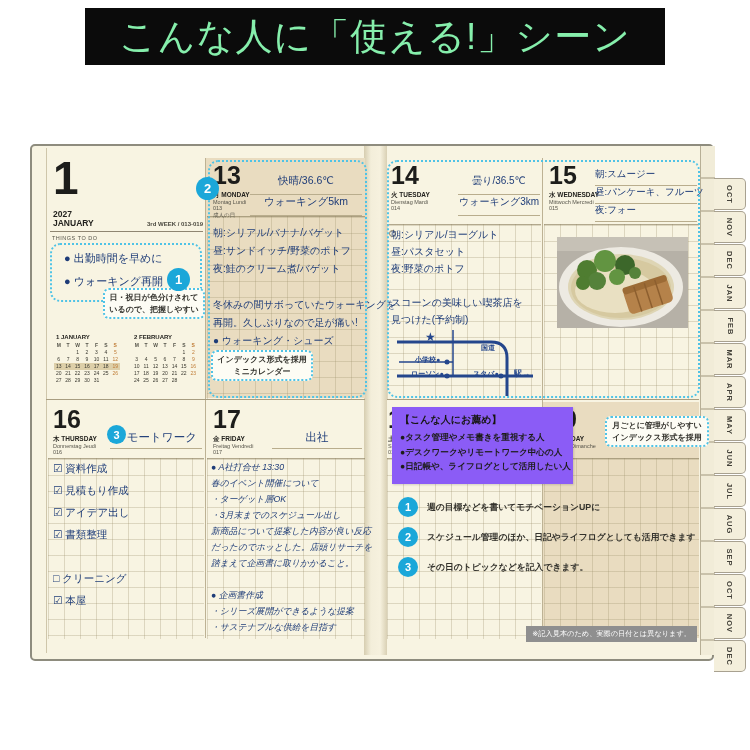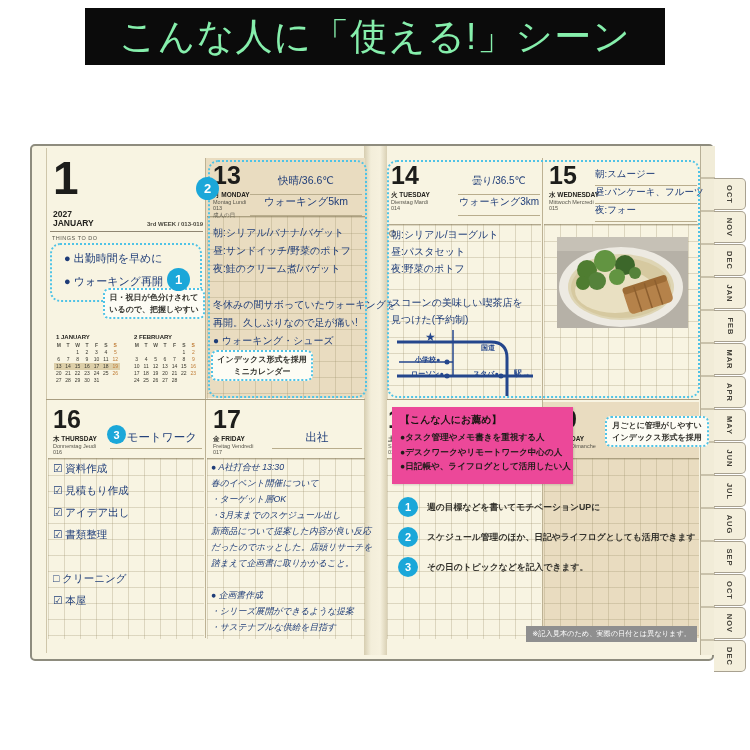--- a/index.html
+++ b/index.html
@@ -104,21 +104,21 @@
   .co-index{left:605px;top:416px;width:94px;}
 
   
   .map{position:absolute;left:391px;top:328px;width:148px;height:68px;}
   .map .lbl{position:absolute;font-size:7px;font-weight:bold;color:#24468c;white-space:nowrap;}
   .map .star{position:absolute;font-size:12px;color:#24468c;}
   .photo{position:absolute;left:557px;top:237px;width:131px;height:91px;}
   .moon{position:absolute;left:389px;top:230px;width:5px;height:5px;border:1px solid #8a7f62;border-radius:50%;}
 
   
-  .recommend{position:absolute;left:392px;top:407px;width:181px;height:77px;background:#ec4899;
+  .recommend{position:absolute;left:392px;top:407px;width:181px;height:77px;background:#8b5cf6;
     padding:6px 8px;box-sizing:border-box;box-shadow:1px 1px 2px rgba(0,0,0,.15);}
   .recommend .rtitle{font-size:10px;font-weight:bold;color:#15150f;margin-bottom:3px;}
   .recommend .ln{font-size:8.6px;line-height:14.5px;font-weight:bold;color:#1c1c18;white-space:nowrap;}
   .pnum{position:absolute;width:20px;height:20px;background:#1ba7d9;border-radius:50%;color:#fff;
     font-weight:bold;font-size:11px;display:flex;align-items:center;justify-content:center;}
   .ptext{position:absolute;font-size:8.8px;font-weight:bold;color:#33322c;white-space:nowrap;}
   .p1n{left:398px;top:497px;} .p1t{left:427px;top:502px;}
   .p2n{left:398px;top:527px;} .p2t{left:427px;top:532px;}
   .p3n{left:398px;top:557px;} .p3t{left:427px;top:562px;}
 

